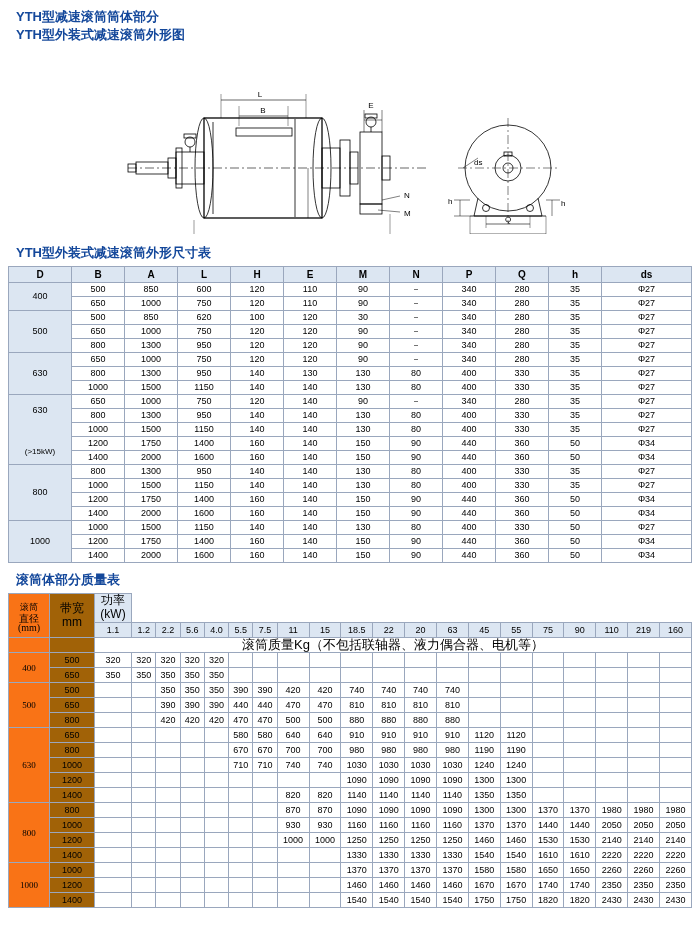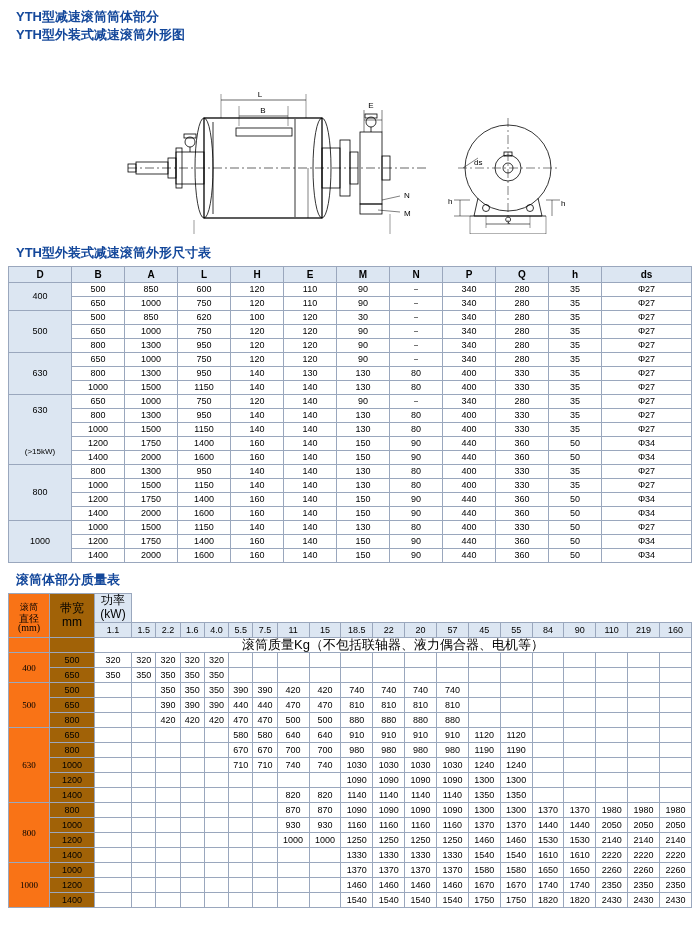--- a/index.html
+++ b/index.html
@@ -507,35 +507,35 @@
           <span class="hdr-two">mm</span>
         </td>
         <td class="hdr" style="width:36px">
           <span class="hdr-two">功率</span><br>
           <span class="hdr-two">(kW)</span>
         </td>
 
       </tr>
       <tr id="power-row">
           <td class="hdr">1.1</td>
-          <td class="hdr">1.5</td>
+          <td class="hdr">1.2</td>
           <td class="hdr">2.2</td>
-          <td class="hdr">1.6</td>
+          <td class="hdr">5.6</td>
           <td class="hdr">4.0</td>
           <td class="hdr">5.5</td>
           <td class="hdr">7.5</td>
           <td class="hdr">11</td>
           <td class="hdr">15</td>
           <td class="hdr">18.5</td>
           <td class="hdr">22</td>
           <td class="hdr">20</td>
-          <td class="hdr">57</td>
+          <td class="hdr">63</td>
           <td class="hdr">45</td>
           <td class="hdr">55</td>
-          <td class="hdr">84</td>
+          <td class="hdr">75</td>
           <td class="hdr">90</td>
           <td class="hdr">110</td>
           <td class="hdr">219</td>
           <td class="hdr">160</td>
         </tr>
     </thead>
     <tbody id="mass-body">
         <tr>
           <td class="col-dia"></td>
           <td class="col-width"></td>

